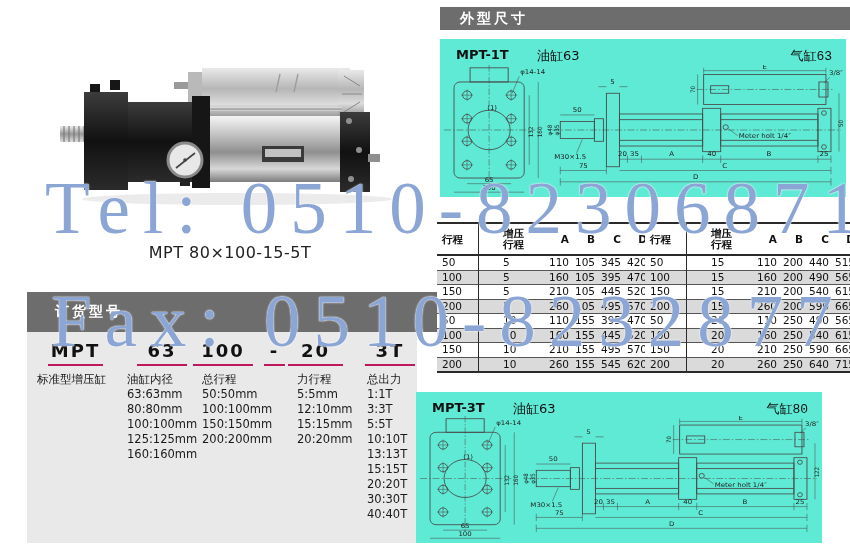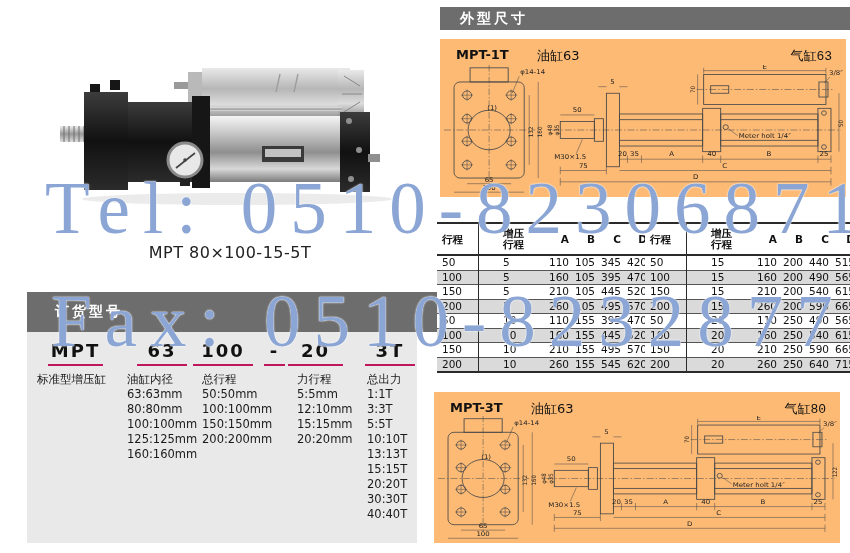--- a/index.html
+++ b/index.html
@@ -6,23 +6,23 @@
   .canvas{position:relative;width:850px;height:553px;background:#fff;overflow:hidden;
           font-family:"DejaVu Sans","Liberation Sans",sans-serif;}
 
   
   .bar{position:absolute;background:#6d6d6d;color:#fff;font-weight:bold;
        display:flex;align-items:center;z-index:2;}
   .bar-left{left:27px;top:292px;width:390px;height:40px;font-size:14px;padding-left:28px;letter-spacing:3px;}
   .bar-right{left:440px;top:7px;width:406px;height:23px;font-size:14px;padding-left:20px;letter-spacing:3px;}
 
   
-  .panel{position:absolute;background:#fdba74;z-index:1;}
+  .panel{position:absolute;background:#5eead4;z-index:1;}
   .panel1{left:440px;top:39px;width:406px;height:158px;}
-  .panel2{left:434px;top:392px;width:406px;height:151px;}
+  .panel2{left:416px;top:392px;width:406px;height:151px;}
   .order-panel{position:absolute;left:27px;top:332px;width:390px;height:211px;background:#e9e9e9;z-index:1;}
 
   
   .photo{position:absolute;left:52px;top:58px;width:340px;height:150px;z-index:1;}
   .caption{position:absolute;left:145px;top:243px;width:170px;text-align:center;
            font-size:16px;color:#222;letter-spacing:.5px;z-index:2;}
 
   
   .wm{position:absolute;font-family:"Liberation Serif","DejaVu Serif",serif;color:#8ba5d5;
       white-space:nowrap;z-index:9;line-height:1;

